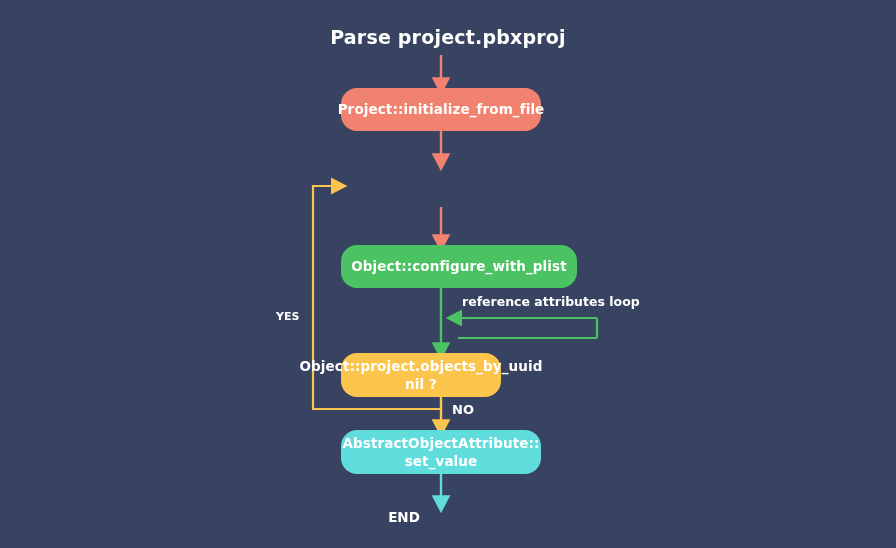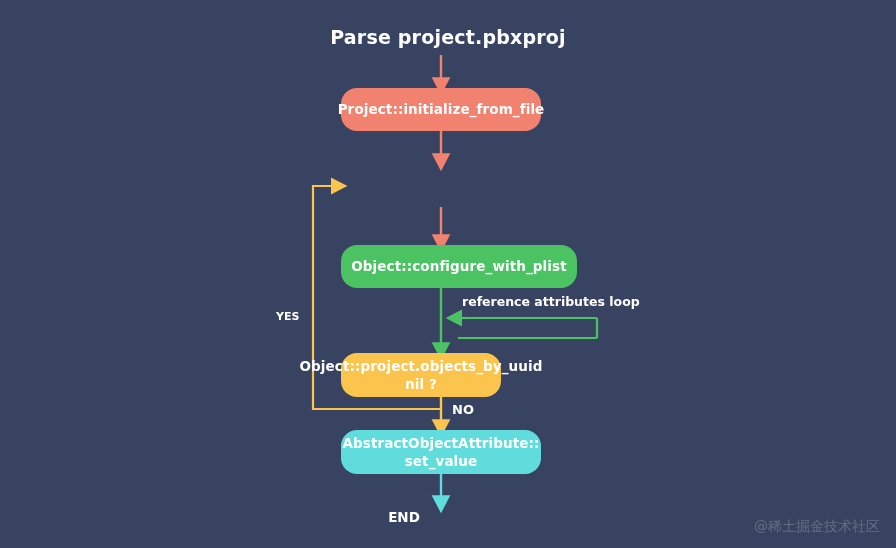--- a/index.html
+++ b/index.html
@@ -144,15 +144,14 @@
     <span style="white-space:pre-line;">AbstractObjectAttribute::
 set_value</span>
   </div>
 
   <div class="label-text" id="edge-yes">YES</div>
   <div class="label-text" id="edge-no">NO</div>
   <div class="label-text" id="edge-loop">reference attributes loop</div>
 
   <div class="label-text" id="end-label">END</div>
 
-  <div id="watermark">@稀土掘金技术社区</div>
 
 </div>
 
 </body></html>

